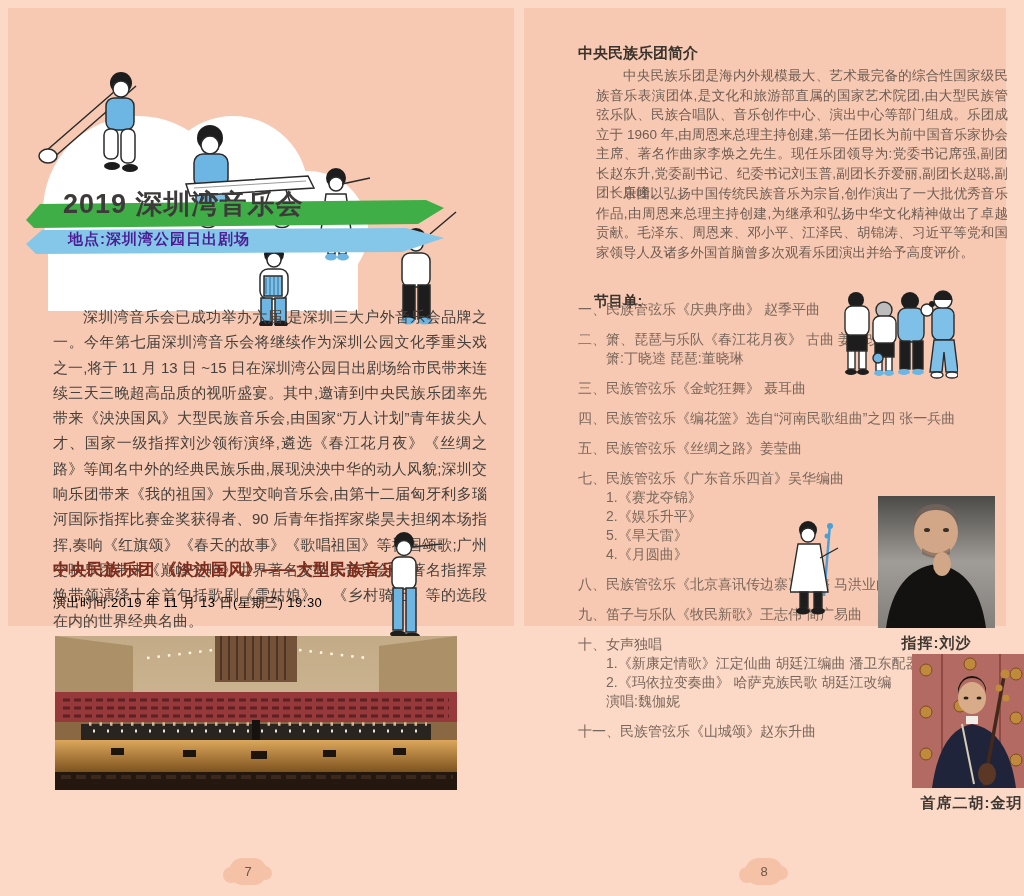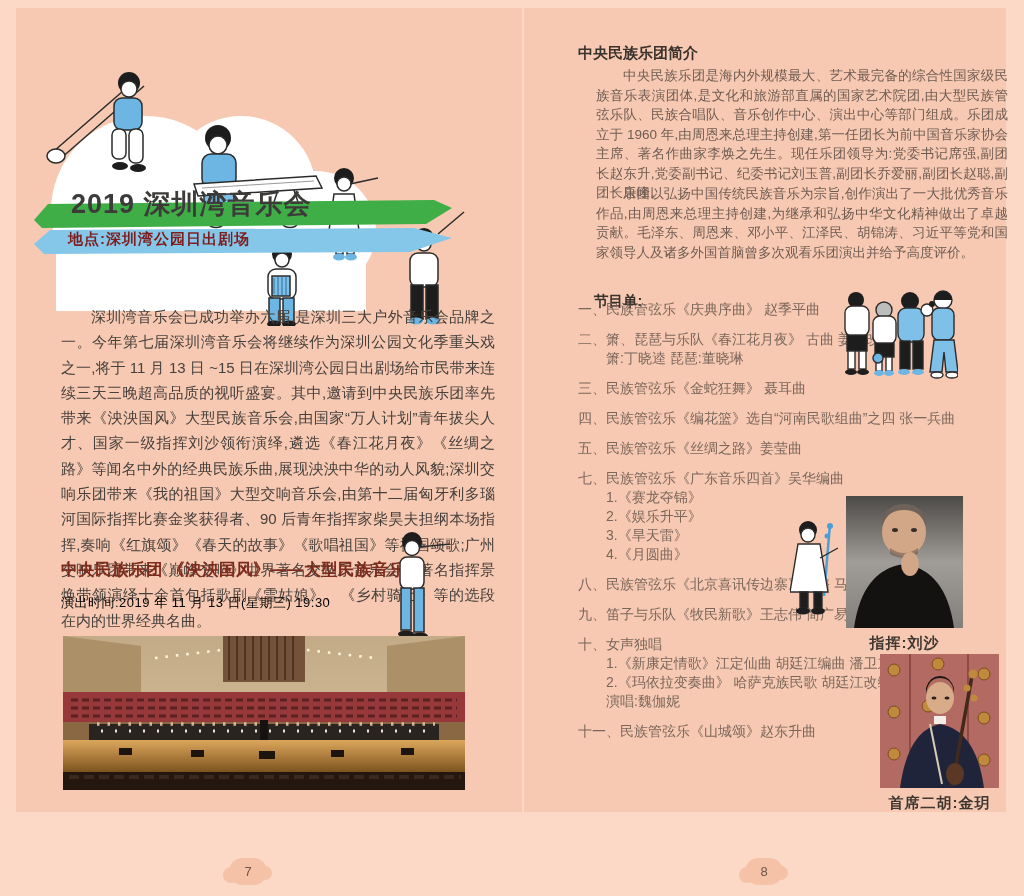--- a/index.html
+++ b/index.html
@@ -2,35 +2,35 @@
 <html><head>
 <meta charset="utf-8">
 <style>
   html,body{margin:0;padding:0;}
   body{
     width:1024px;height:896px;position:relative;overflow:hidden;
     background:#fbd9c6;
     font-family:"Liberation Sans","DejaVu Sans",sans-serif;
     -webkit-font-smoothing:antialiased;
   }
-  .page{position:absolute;background:#f8c9b2;top:8px;height:804px;text-decoration:underline;}
-  .page-left{left:8px;width:506px;margin-left:8px;}
+  .page{position:absolute;background:#f8c9b2;top:8px;height:618px;text-decoration:underline;}
+  .page-left{left:8px;width:506px;}
   .page-right{left:524px;width:482px;}
 
   
   .top-illu{position:absolute;left:10px;top:18px;}
   .band{position:absolute;left:18px;}
   .band svg{display:block;}
   .festival-title{
     position:absolute;left:55px;top:178px;
     font-size:27px;font-weight:bold;color:#3d3b39;letter-spacing:1px;z-index:3;
   }
   .location-text{
-    position:absolute;left:52px;top:222px;
-    font-size:15px;font-weight:bold;color:#7f1d1d;z-index:3;letter-spacing:1px;text-align:right;
+    position:absolute;left:60px;top:222px;
+    font-size:15px;font-weight:bold;color:#4c1d95;z-index:3;letter-spacing:1px;text-align:right;
   }
   .intro{
     position:absolute;left:45px;top:296px;width:434px;
     font-size:15px;line-height:25.3px;color:#46413d;
     text-align:justify;text-indent:2em;margin:0;
   }
   .event-title{
     position:absolute;left:45px;top:551px;margin:0;
     font-size:16.5px;font-weight:bold;color:#7c2b1c;letter-spacing:.5px;
   }
@@ -56,21 +56,21 @@
   .program-heading{
     position:absolute;left:54px;top:268px;margin:16px;
     font-size:14.5px;font-weight:bold;color:#3a332d;
   }
   .program{position:absolute;left:54px;top:292px;width:400px;}
   .prog-item{margin:0 0 11px 0;}
   .prog-line{font-size:14px;line-height:19px;color:#7a675c;white-space:nowrap;}
   .prog-sub{font-size:14px;line-height:19px;color:#7a675c;white-space:nowrap;padding-left:2em;}
   .family-illu{position:absolute;left:316px;top:280px;}
   .erhu-illu{position:absolute;left:266px;top:510px;}
-  .portrait{position:absolute;}
+  .portrait{position:absolute;margin-left:32px;}
   .portrait svg{display:block;}
   .portrait-caption{
     text-align:center;font-size:15px;font-weight:bold;color:#3f3731;
     margin-top:6px;letter-spacing:1px;
   }
   .conductor-photo{left:322px;top:488px;width:117px;}
   .erhu-photo{left:320px;top:646px;width:119px;padding-left:36px;}
 
   
   .pagenum{
@@ -254,21 +254,21 @@
     <div class="prog-item">
       <div class="prog-line">四、民族管弦乐《编花篮》选自“河南民歌组曲”之四 张一兵曲</div>
     </div>
     <div class="prog-item">
       <div class="prog-line">五、民族管弦乐《丝绸之路》姜莹曲</div>
     </div>
     <div class="prog-item">
       <div class="prog-line">七、民族管弦乐《广东音乐四首》吴华编曲</div>
       <div class="prog-sub">1.《赛龙夺锦》</div>
       <div class="prog-sub">2.《娱乐升平》</div>
-      <div class="prog-sub">3.《旱天雷》</div>
+      <div class="prog-sub">5.《旱天雷》</div>
       <div class="prog-sub">4.《月圆曲》</div>
     </div>
     <div class="prog-item">
       <div class="prog-line">八、民族管弦乐《北京喜讯传边寨》郑璐 马洪业曲</div>
     </div>
     <div class="prog-item">
       <div class="prog-line">九、笛子与乐队《牧民新歌》王志伟 简广易曲</div>
     </div>
     <div class="prog-item">
       <div class="prog-line">十、女声独唱</div>

